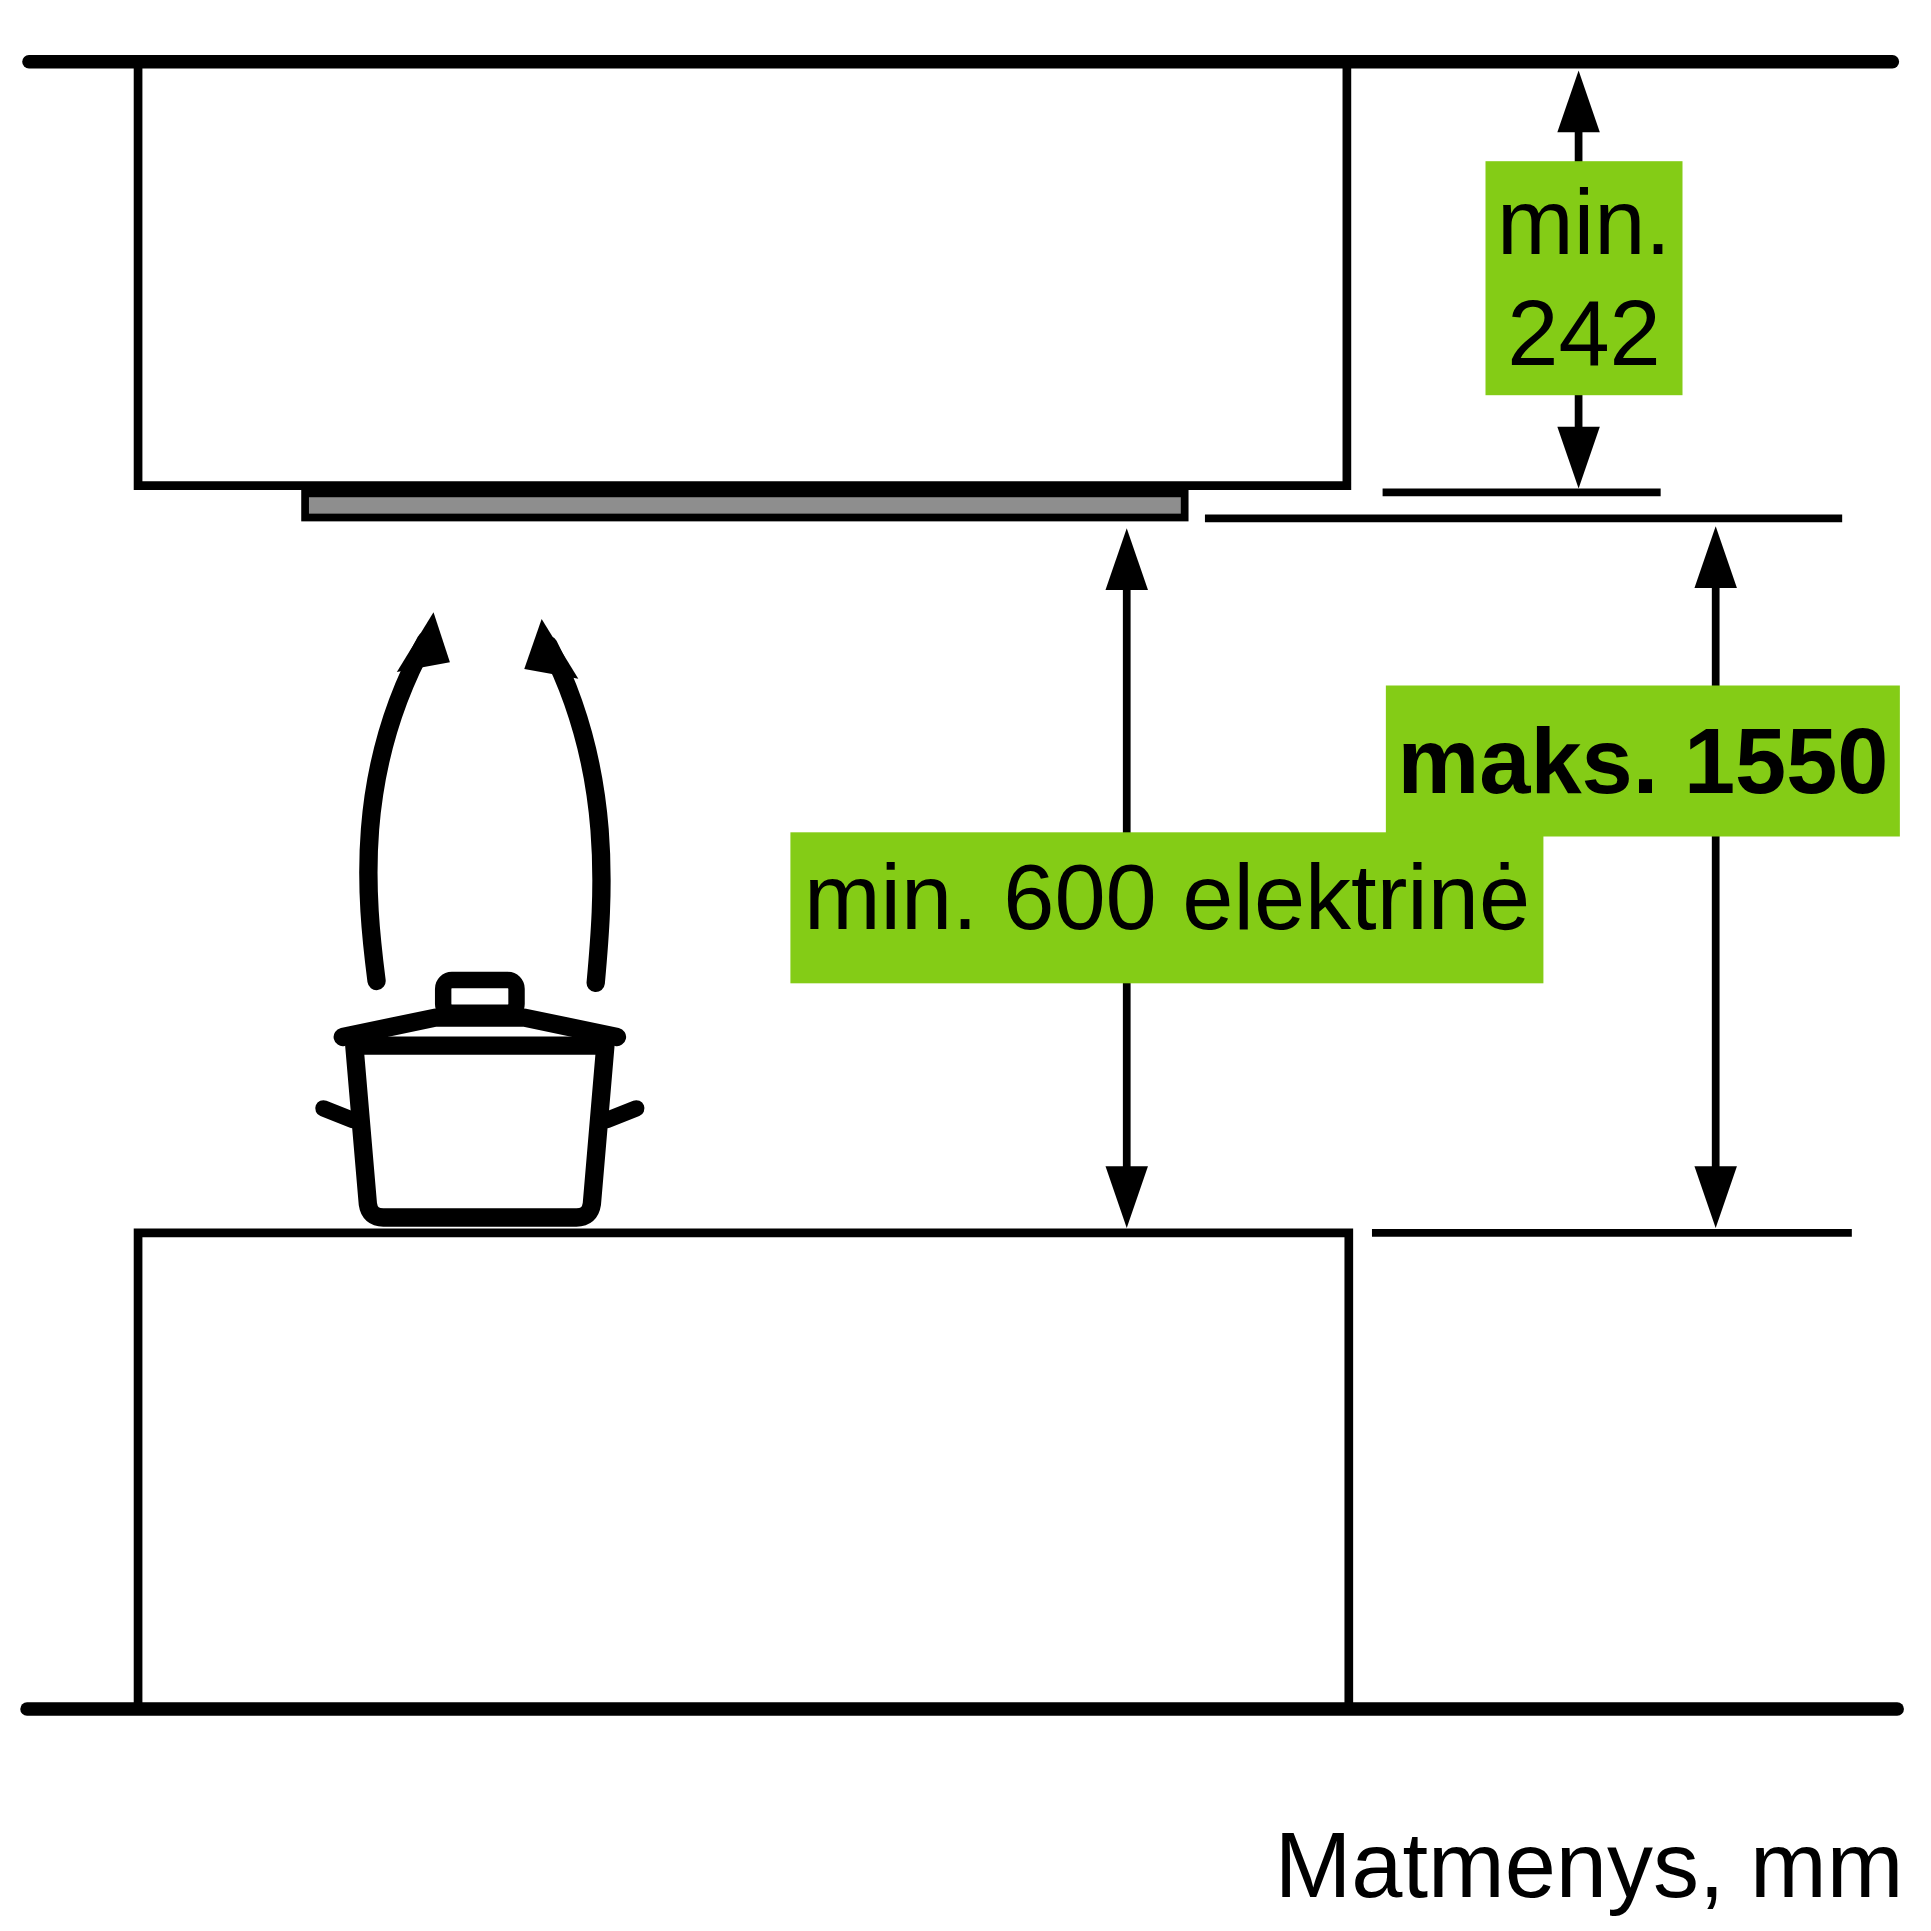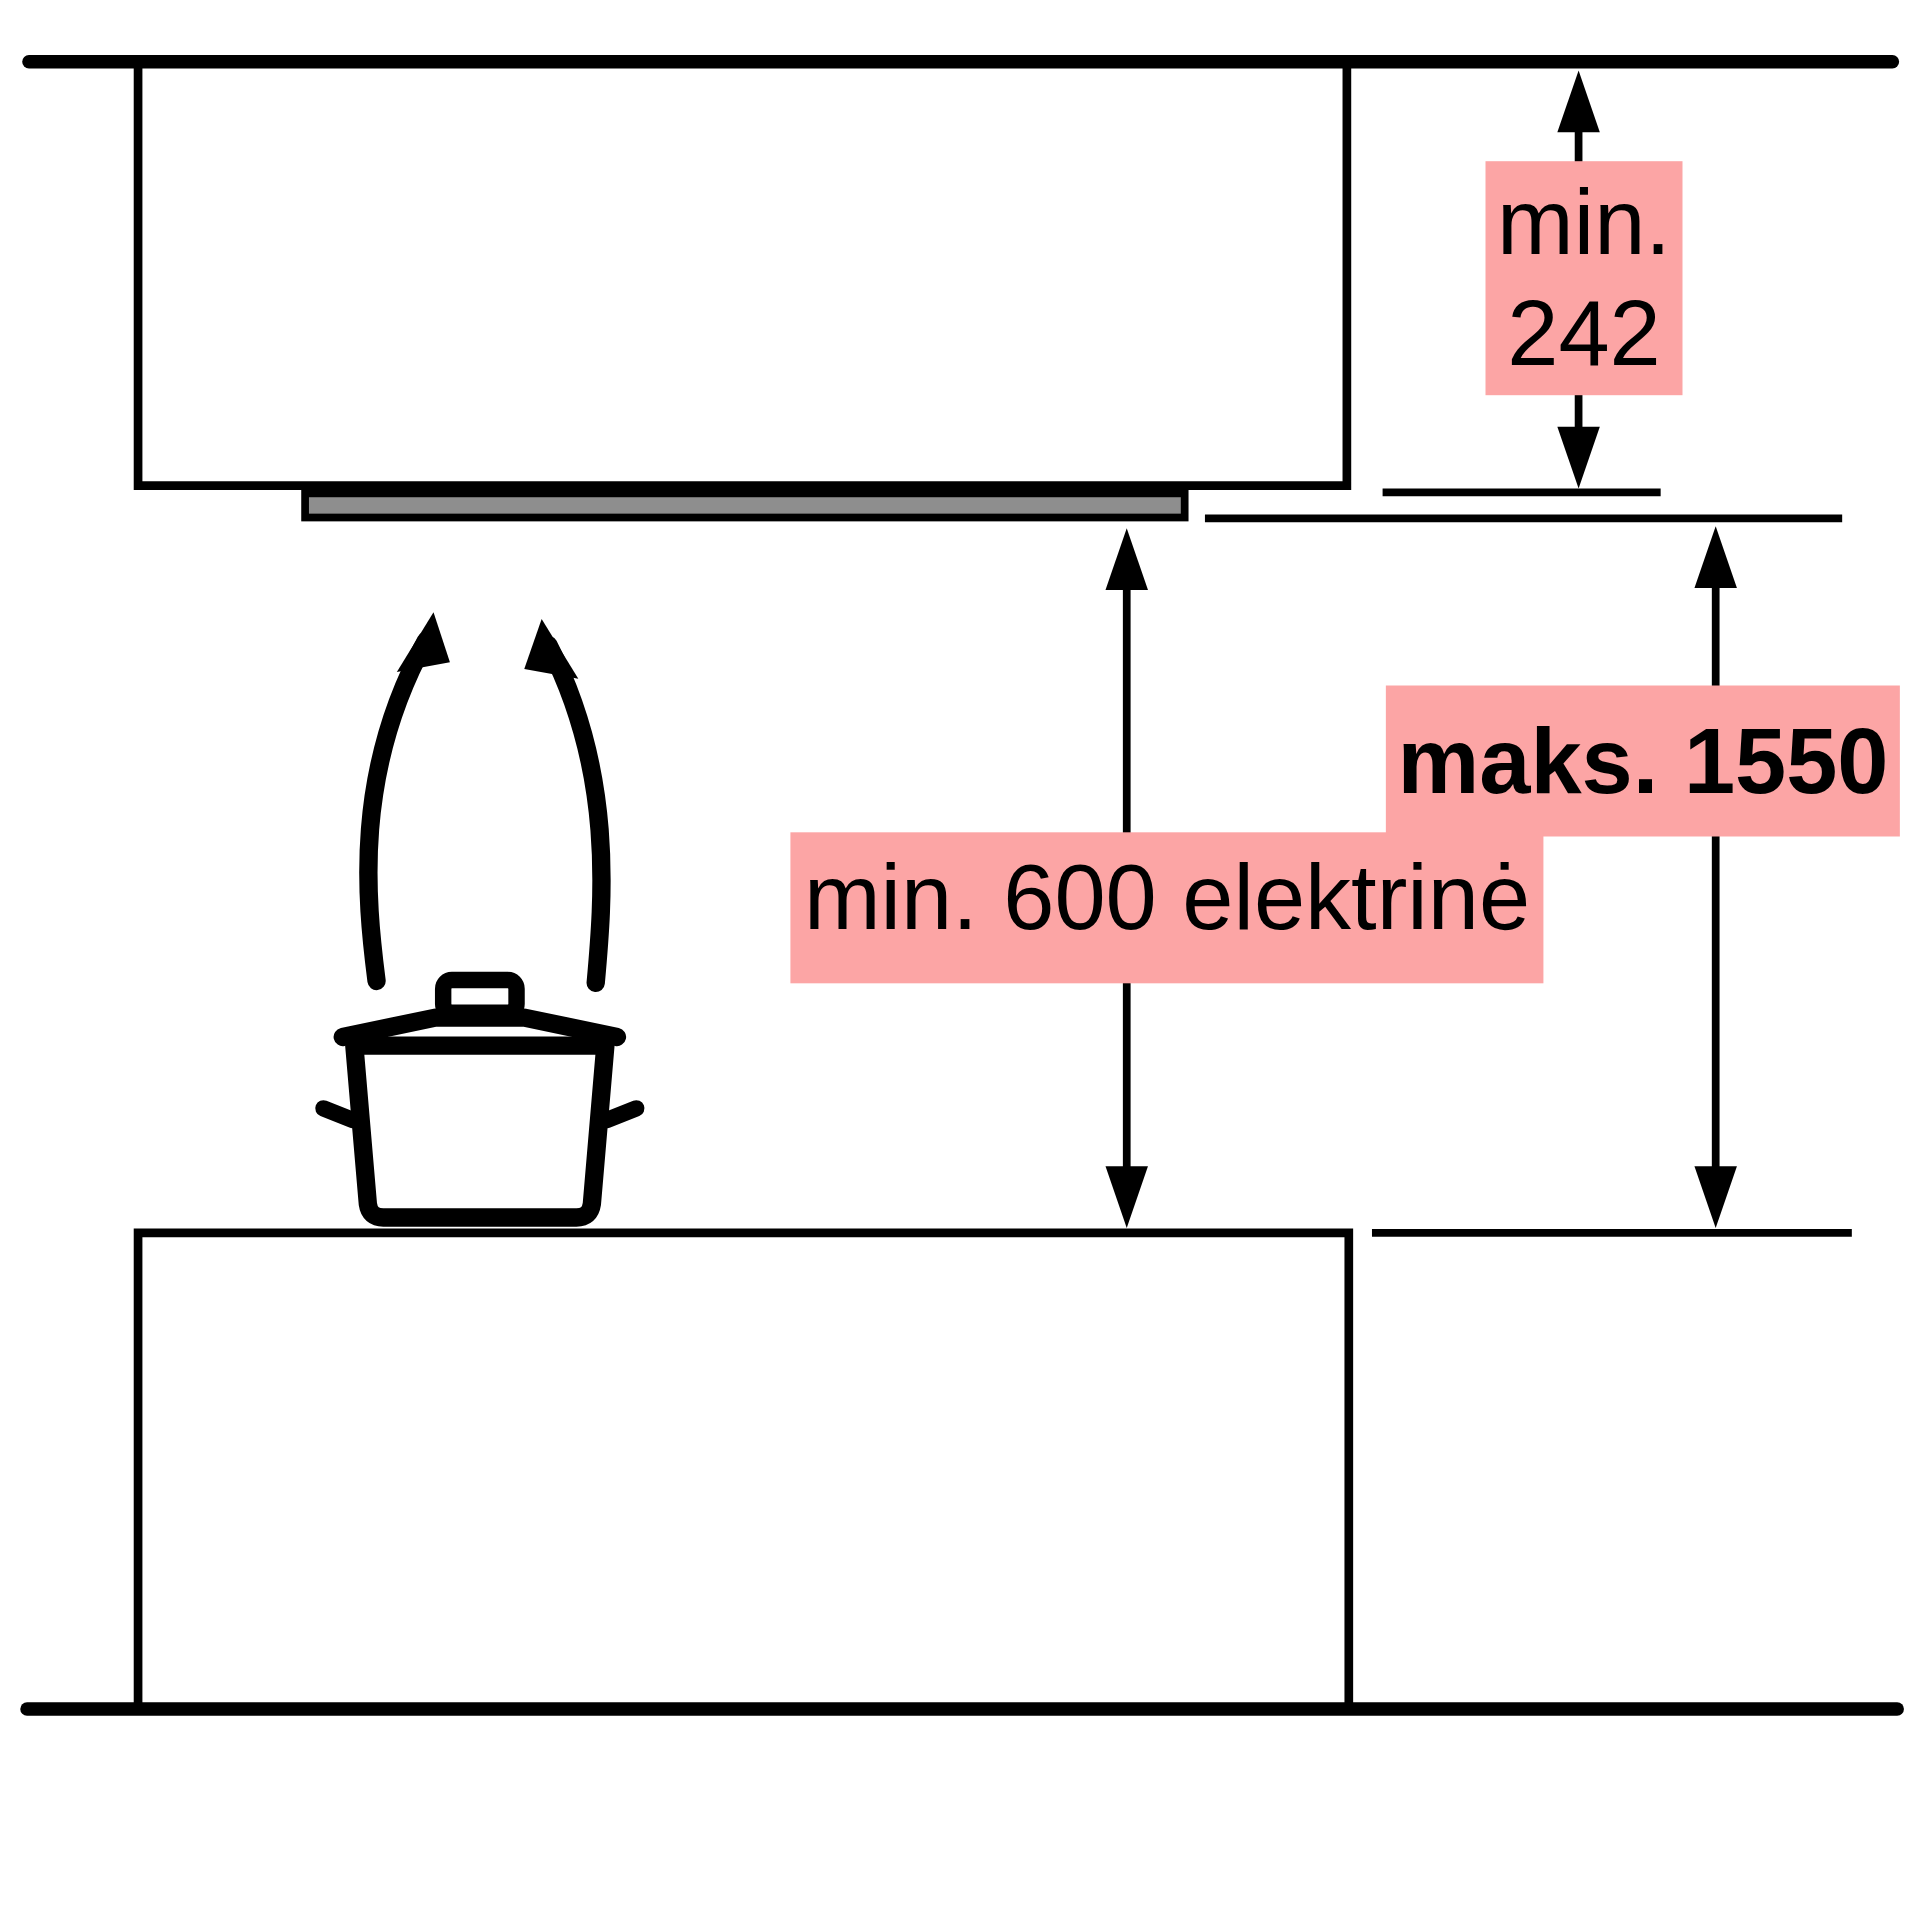--- a/index.html
+++ b/index.html
@@ -9,21 +9,21 @@
     height: 1931px;
     background: #ffffff;
     font-family: "Liberation Sans", sans-serif;
     color: #000;
     overflow: hidden;
   }
   #diagram-svg { position: absolute; left: 0; top: 0; }
   .dim-label {
     position: absolute;
     transform: translate(-50%, -50%);
-    background: #fca5a5;
+    background: #84cc16;
     font-size: 92px;
     line-height: 97px;
     white-space: nowrap;
     text-align: center;
     color: #000;
   }
   #label-min-298 { line-height: 111px; padding: 5.8px 11.6px; }
   #label-maks-1550 { padding: 27px 11.6px; font-weight: bold; }
   #label-min-600 { padding: 17.4px 13.5px 37px 13.5px; }
   #label-units { background: transparent; }
@@ -79,15 +79,16 @@
 
   <div class="dim-label" id="label-min-298" style="left:1584px; top:278px;">
     <div>min.</div>
     <div>242</div>
   </div>
 
   <div class="dim-label" id="label-maks-1550" style="left:1643px; top:761px;">maks. 1550</div>
 
   <div class="dim-label" id="label-min-600" style="left:1167px; top:908px;text-align:center;">min. 600 elektrinė</div>
 
+  <div class="dim-label" id="label-units" style="left:1589px; top:1865px;">Matmenys, mm</div>
 
 </div>
 
 
 </body></html>

